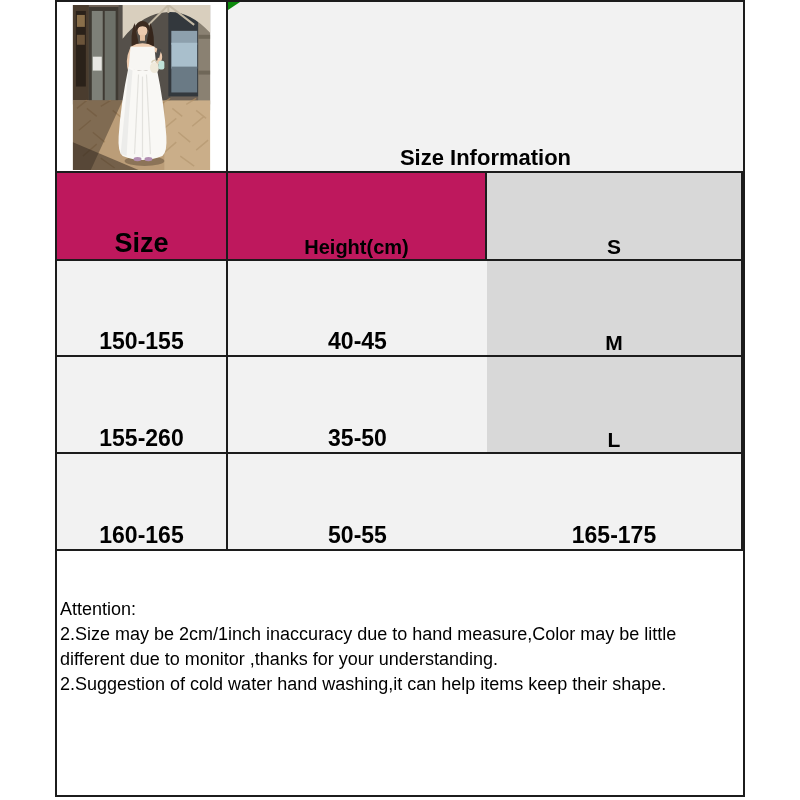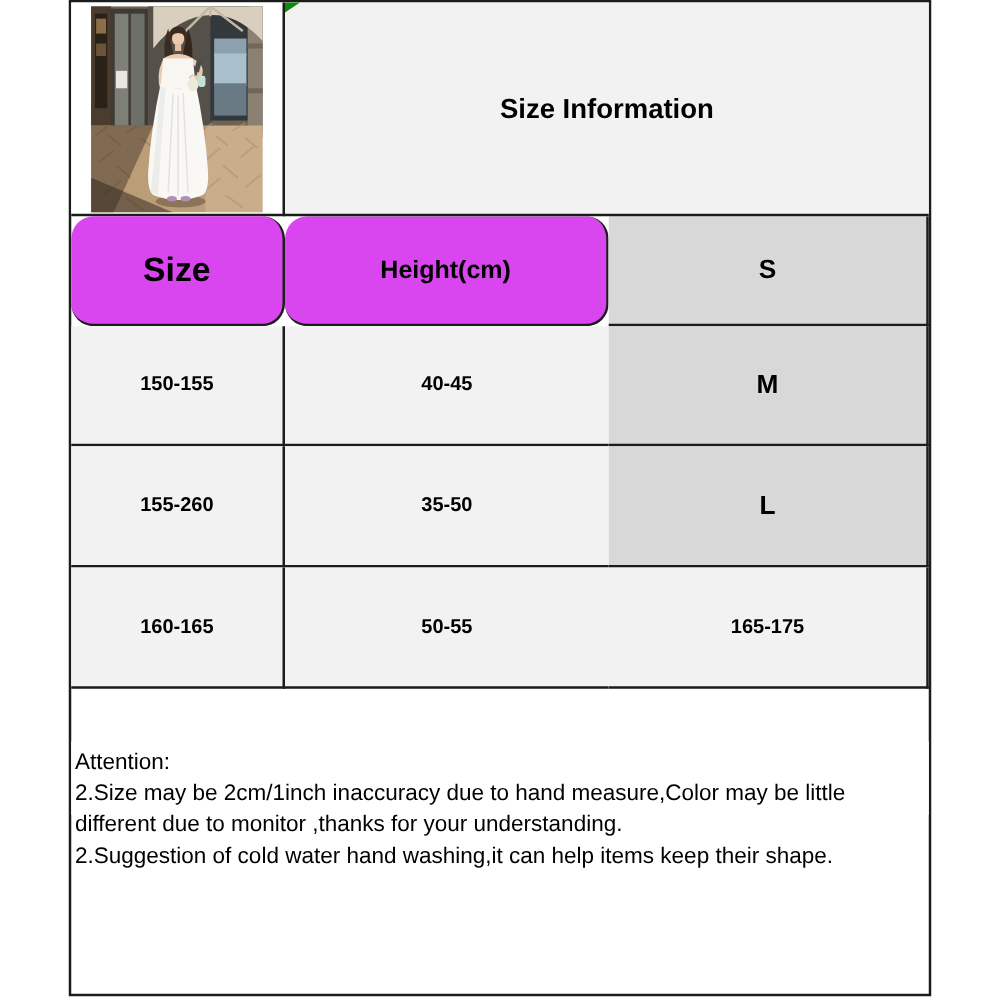--- a/index.html
+++ b/index.html
@@ -8,33 +8,33 @@
   .canvas {
     position:relative; width:800px; height:800px; background:#fff; overflow:hidden;
   }
   .size-table {
     position:absolute; left:55px; top:0; width:690px; height:797px;
     border:2px solid #1c1c1c; background:#fff;
     display:grid;
     grid-template-columns:171px 259px 1fr;
     grid-template-rows:171px 88px 96px 97px 97px 101px 1fr;
   }
-  .cell { display:flex; align-items:center; justify-content:center; }
+  .cell { display:flex; align-items:flex-end; justify-content:center; }
   .br { border-right:2px solid #1c1c1c; }
   .bb { border-bottom:2px solid #1c1c1c; }
   .photo-cell { background:#ffffff; grid-column:1/2; grid-row:1/2; align-items:flex-start; justify-content:center; padding-top:3px; }
   .title-cell { background:#f2f2f2; grid-column:2/4; grid-row:1/2; position:relative; font-weight:bold; font-size:22px; }
   .green-marker {
     position:absolute; left:0; top:0; width:0; height:0;
     border-top:8px solid #0c8a0c; border-right:12px solid transparent;
   }
-  .hdr { background:#d946ef; font-weight:bold; font-size:20px;border-radius:18px; }
+  .hdr { background:#be185d; font-weight:bold; font-size:20px; }
   .hdr-size { font-size:27px; }
   .size-col { background:#d8d8d8; font-weight:bold; font-size:21px; }
-  .val { background:#f2f2f2; font-weight:bold; font-size:16px; }
+  .val { background:#f2f2f2; font-weight:bold; font-size:23px; }
   .attention-cell {
     grid-column:1/4; background:#ffffff; display:block;
     padding:4px 8px 0 3px; font-size:18px; line-height:25px; font-weight:normal;margin-top:42px;
   }
 </style>
 </head>
 <body>
 
 <div class="canvas">
   <div class="size-table">

